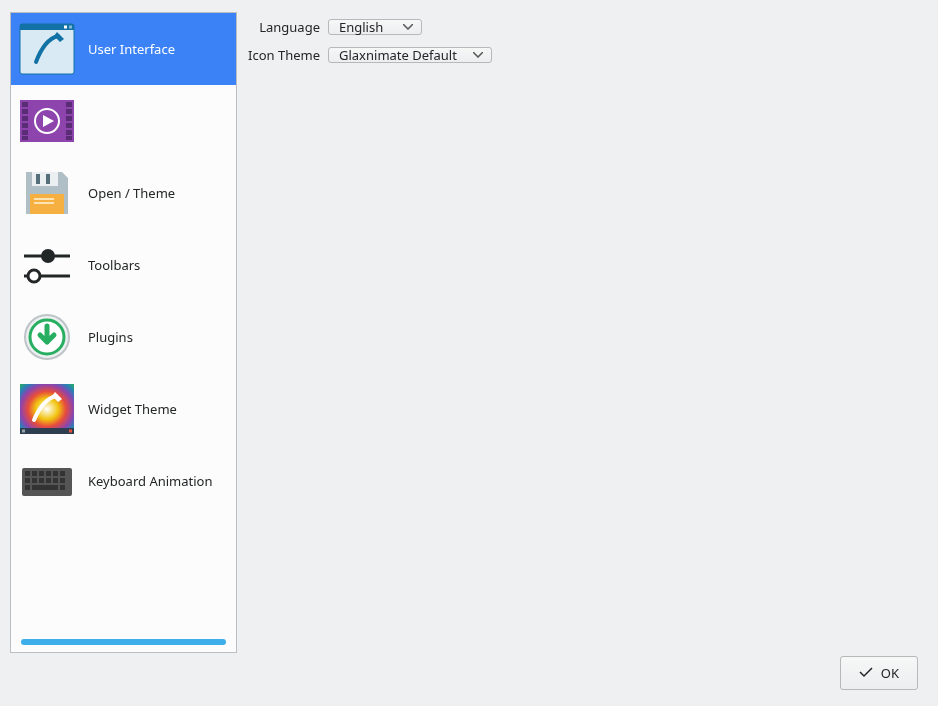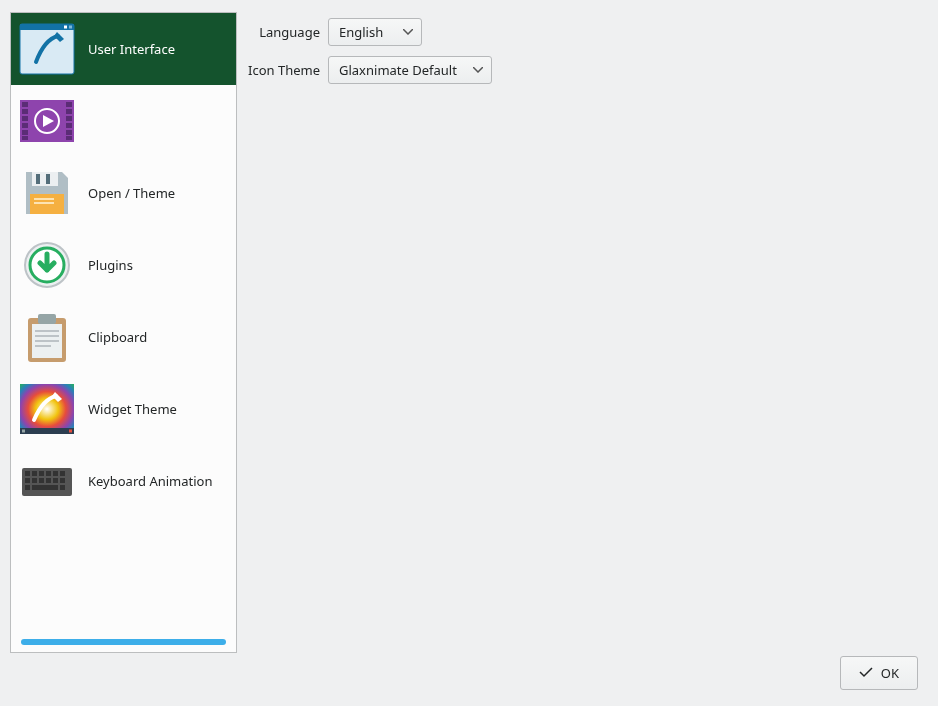--- a/index.html
+++ b/index.html
@@ -28,21 +28,21 @@
       overflow: hidden;
     }
     .sidebar-item {
       display: flex;
       align-items: center;
       height: 72px;
       padding-left: 5px;
       cursor: pointer;
     }
     .sidebar-item.selected {
-      background: #14532d;
+      background: #3b82f6;
       color: #ffffff;
       text-align: right;
     }
     .sidebar-item .icon {
       width: 62px;
       height: 62px;
       display: flex;
       align-items: center;
       justify-content: center;
       flex-shrink: 0;
@@ -77,21 +77,21 @@
     }
     .form-label {
       width: 80px;
       text-align: right;
       padding-right: 8px;
     }
     .select {
       display: inline-flex;
       align-items: center;
       justify-content: space-between;
-      height: 28px;
+      height: 16px;
       padding: 0 8px 0 10px;
       background: linear-gradient(#f6f7f7, #eceeef);
       border: 1px solid #b6b8ba;
       border-radius: 3px;
       cursor: pointer;
       min-width: 94px;
     }
     .select.wide { min-width: 146px; }
     .select .chevron {
       margin-left: 16px;
@@ -167,46 +167,43 @@
           <rect x="20" y="12" width="4" height="10" fill="#546e7a"></rect>
           <rect x="30" y="12" width="4" height="10" fill="#546e7a"></rect>
           <rect x="14" y="32" width="34" height="20" fill="#f5b041"></rect>
           <rect x="18" y="36" width="20" height="2" fill="#fde3b2"></rect>
           <rect x="18" y="40" width="20" height="2" fill="#fde3b2"></rect>
         </svg>
       </span>
       <span class="label">Open / Theme</span>
     </div>
 
+    <div class="sidebar-item">
+      <span class="icon">
+        <svg width="62" height="62" viewBox="0 0 62 62">
+          <line x1="8" y1="22" x2="54" y2="22" stroke="#232627" stroke-width="3"></line>
+          <circle cx="32" cy="22" r="7" fill="#232627"></circle>
+          <line x1="8" y1="42" x2="54" y2="42" stroke="#232627" stroke-width="3"></line>
+          <circle cx="18" cy="42" r="6" fill="#ffffff" stroke="#232627" stroke-width="3"></circle>
+        </svg>
+      </span>
+      <span class="label">Toolbars</span>
+    </div>
 
     <div class="sidebar-item">
       <span class="icon">
         <svg width="62" height="62" viewBox="0 0 62 62">
           <circle cx="31" cy="31" r="22" fill="#ecf0f1" stroke="#bdc3c7" stroke-width="2"></circle>
           <circle cx="31" cy="31" r="17" fill="#ffffff" stroke="#27ae60" stroke-width="3"></circle>
           <path d="M31 20 L31 36 M31 36 L24 29 M31 36 L38 29" stroke="#27ae60" stroke-width="5" stroke-linecap="round" stroke-linejoin="round" fill="none"></path>
         </svg>
       </span>
       <span class="label">Plugins</span>
     </div>
 
-    <div class="sidebar-item">
-      <span class="icon">
-        <svg width="62" height="62" viewBox="0 0 62 62">
-          <rect x="12" y="12" width="38" height="44" rx="3" fill="#c69c6d"></rect>
-          <rect x="16" y="18" width="30" height="34" fill="#ecf0f1"></rect>
-          <rect x="22" y="8" width="18" height="10" rx="2" fill="#95a5a6"></rect>
-          <rect x="19" y="24" width="24" height="2" fill="#bdc3c7"></rect>
-          <rect x="19" y="29" width="24" height="2" fill="#bdc3c7"></rect>
-          <rect x="19" y="34" width="24" height="2" fill="#bdc3c7"></rect>
-          <rect x="19" y="39" width="16" height="2" fill="#bdc3c7"></rect>
-        </svg>
-      </span>
-      <span class="label">Clipboard</span>
-    </div>
 
     <div class="sidebar-item">
       <span class="icon">
         <svg width="62" height="62" viewBox="0 0 62 62">
           <defs>
             <radialGradient id="cw" cx="0.5" cy="0.5" r="0.7">
               <stop offset="0%" stop-color="#ffffff"></stop>
               <stop offset="30%" stop-color="#f1c40f"></stop>
               <stop offset="50%" stop-color="#e74c3c"></stop>
               <stop offset="70%" stop-color="#8e44ad"></stop>

